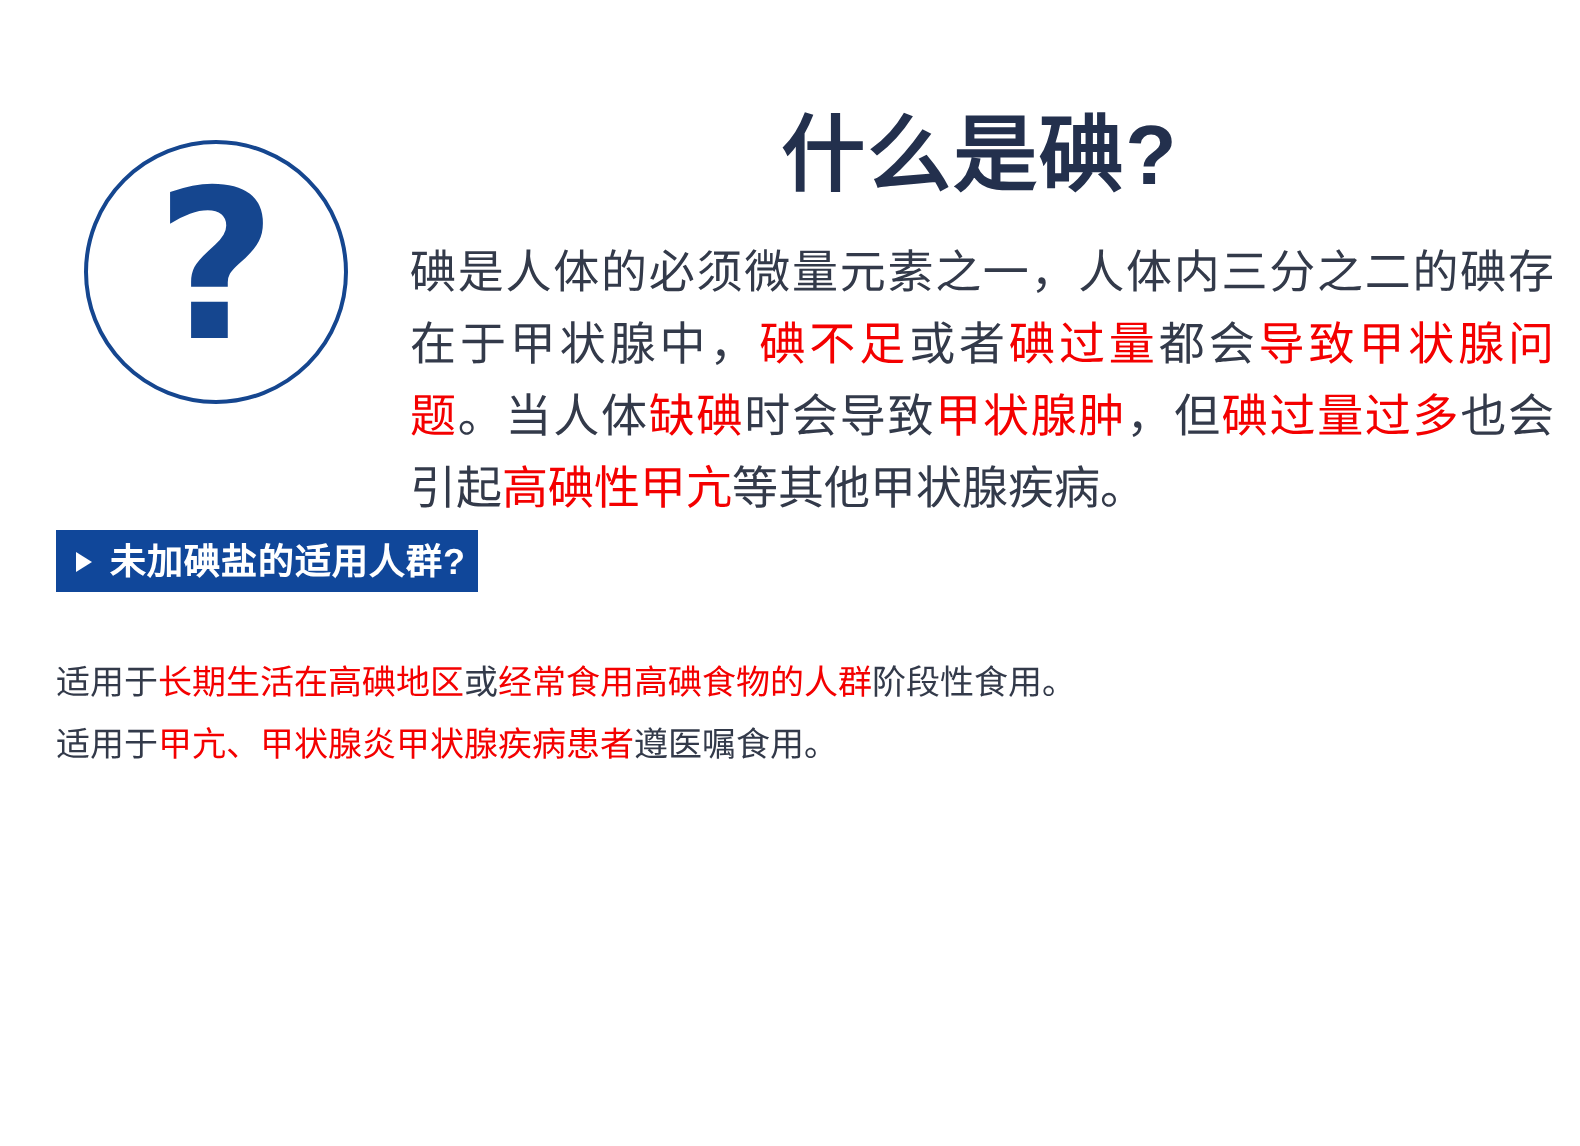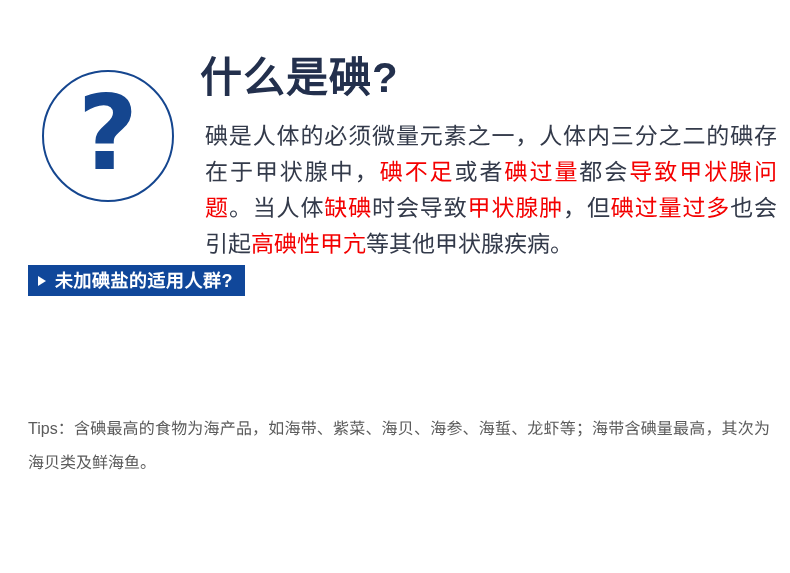--- a/index.html
+++ b/index.html
@@ -55,21 +55,21 @@
     color: #15468f;
     margin-top: -6px;
     letter-spacing: 0;
   }
 
   .hero-title {
     position: absolute;
     left: 200px;
     top: 52px;
     width: 580px;
-    text-align: left;
+    text-align: center;
     font-size: 42px;
     line-height: 52px;
     font-weight: 700;
     color: #23304d;
     letter-spacing: 1px;
   }
 
   .hero-para {
     position: absolute;
     left: 205px;
@@ -86,21 +86,21 @@
   
   .section-banner {
     position: absolute;
     left: 28px;
     top: 265px;
     height: 31px;
     background: #10479a;
     color: #ffffff;
     display: inline-flex;
     align-items: center;
-    padding: 0 12px 0 10px;
+    padding: 0 6px 0 10px;
     box-sizing: border-box;
   }
   .section-banner .tri-icon {
     width: 0;
     height: 0;
     border-left: 8px solid #ffffff;
     border-top: 5px solid transparent;
     border-bottom: 5px solid transparent;
     margin-right: 9px;
     flex: none;
@@ -156,16 +156,19 @@
     <div class="hero-title">什么是碘?</div>
 
     <div class="hero-para"><span class="seg">碘是人体的必须微量元素之一，人体内三分之二的碘存在于甲状腺中，</span><span class="seg red">碘不足</span><span class="seg">或者</span><span class="seg red">碘过量</span><span class="seg">都会</span><span class="seg red">导致甲状腺问题</span><span class="seg">。当人体</span><span class="seg red">缺碘</span><span class="seg">时会导致</span><span class="seg red">甲状腺肿</span><span class="seg">，但</span><span class="seg red">碘过量过多</span><span class="seg">也会引起</span><span class="seg red">高碘性甲亢</span><span class="seg">等其他甲状腺疾病。</span></div>
   </div>
 
   <div class="section-banner">
     <span class="tri-icon"></span>
     <span class="banner-label">未加碘盐的适用人群?</span>
   </div>
 
+  <div class="applies">
+    <div class="line"><span class="seg">适用于</span><span class="seg red">长期生活在高碘地区</span><span class="seg">或</span><span class="seg red">经常食用高碘食物的人群</span><span class="seg">阶段性食用。</span></div>
+    <div class="line"><span class="seg">适用于</span><span class="seg red">甲亢、甲状腺炎甲状腺疾病患者</span><span class="seg">遵医嘱食用。</span></div>
+  </div>
 
-  <div class="tips">Tips：含碘最高的食物为海产品，如海带、紫菜、海贝、海参、海蜇、龙虾等；海带含碘量最高，其次为海贝类及鲜海鱼。</div>
 
 </div>
 
 </body></html>

